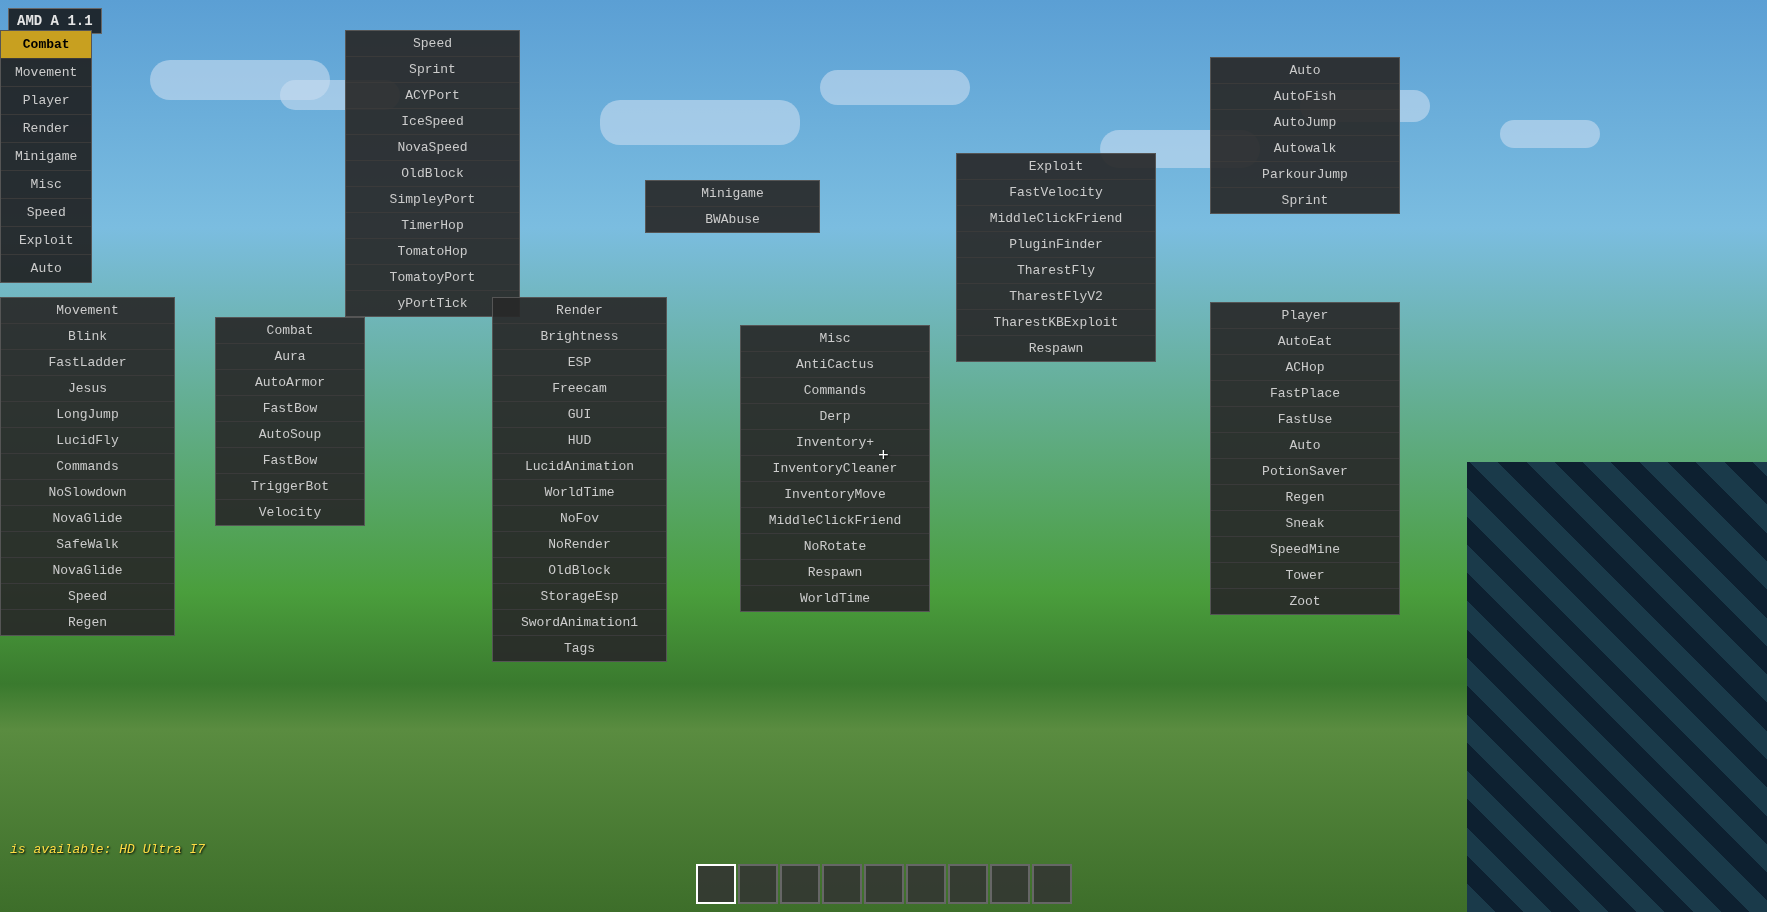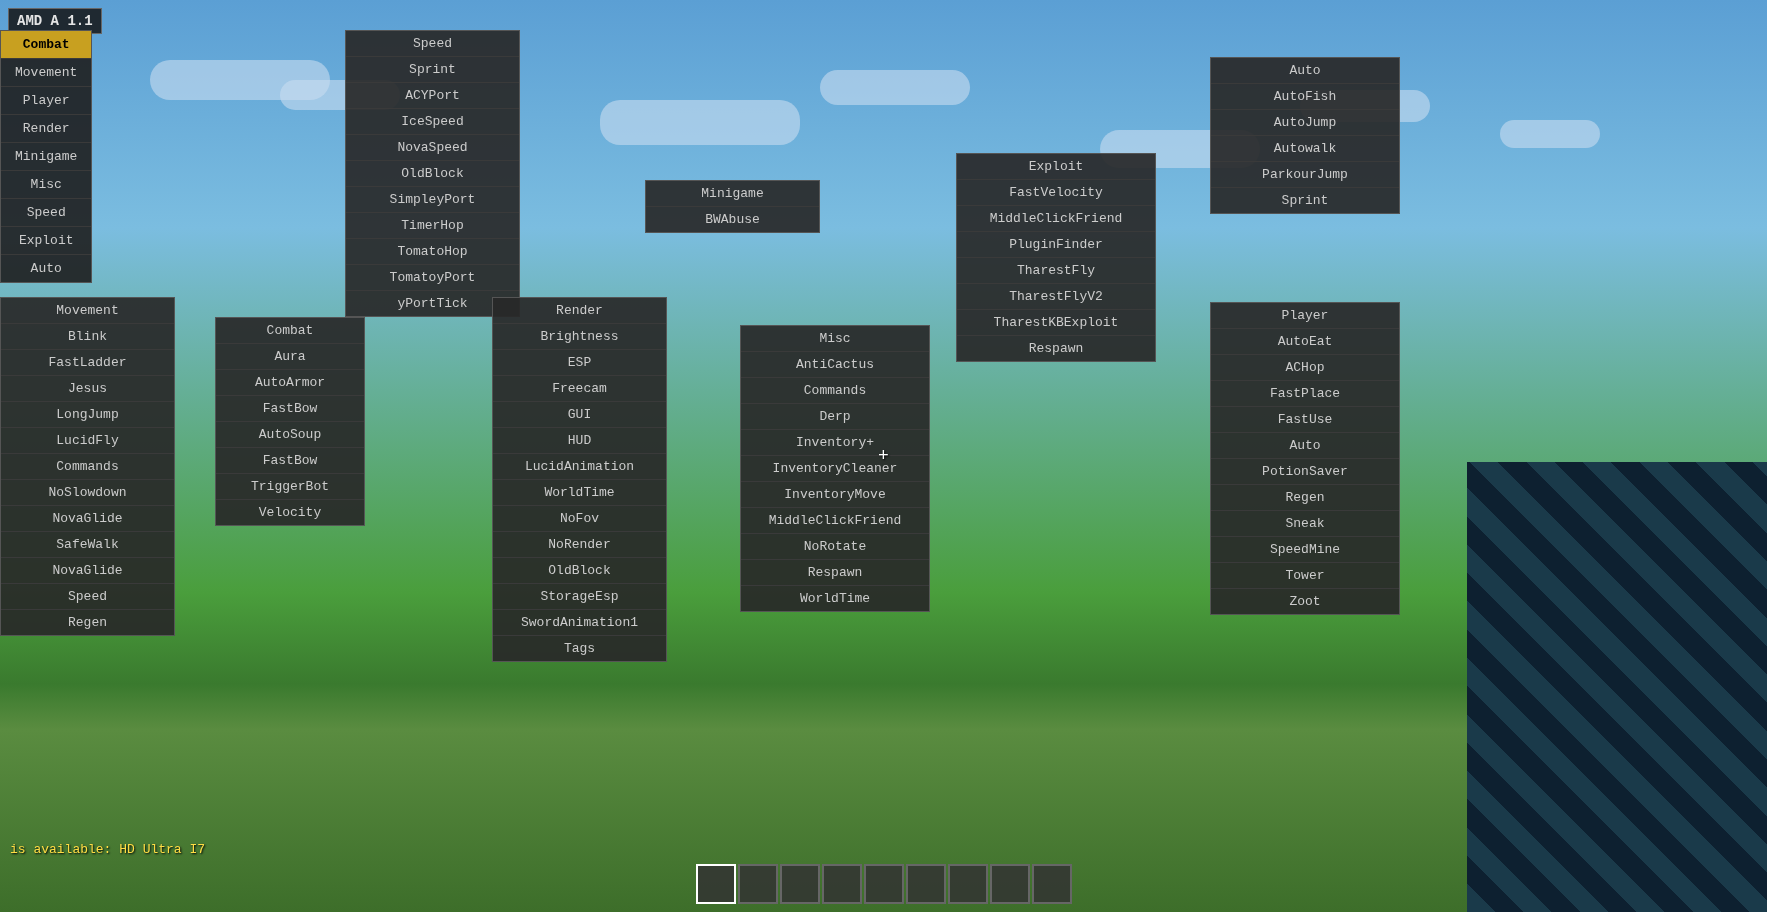--- a/index.html
+++ b/index.html
@@ -125,20 +125,21 @@
       position: absolute;
       bottom: 55px;
       left: 10px;
       z-index: 20;
       color: #fff;
       font-size: 13px;
       text-shadow: 1px 1px 2px #000;
     }
     #chat-msg span {
       color: #ffdd44;
+      font-style: italic;
     }
 
     
     #crosshair {
       position: absolute;
       top: 50%;
       left: 50%;
       transform: translate(-50%, -50%);
       z-index: 20;
       color: #fff;

